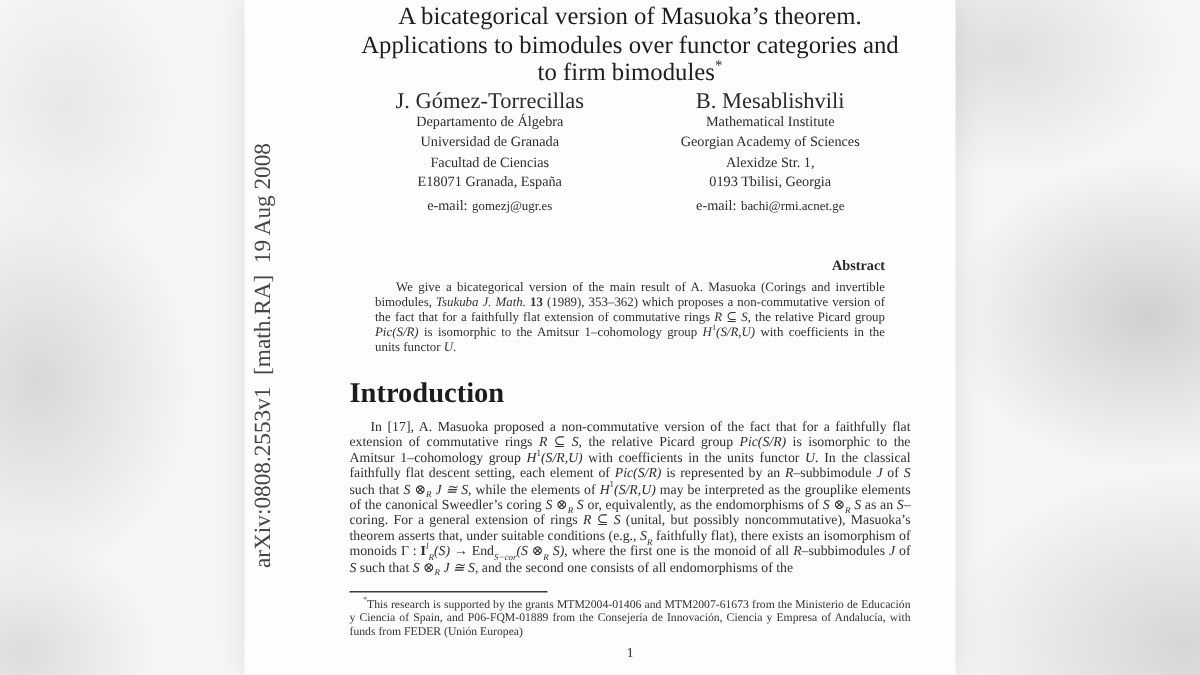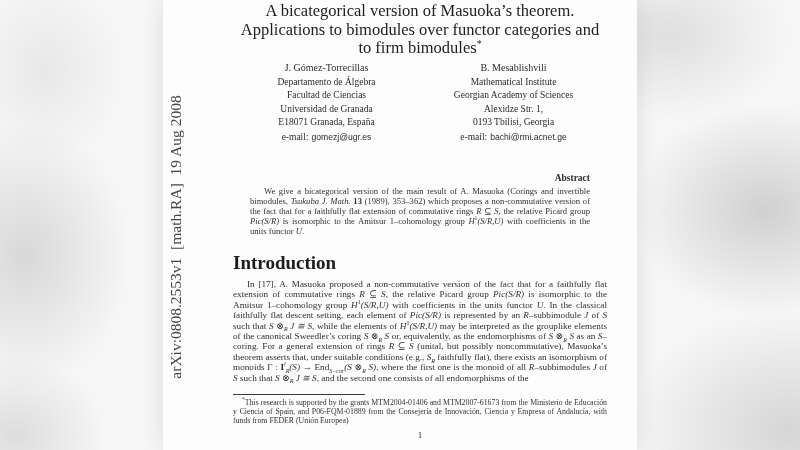--- a/index.html
+++ b/index.html
@@ -34,25 +34,25 @@
 
   .title {
     position:absolute; top:2px; left:0; right:0; margin:0;
     text-align:center; font-weight:normal;
     font-size:16.5px; line-height:18.5px; color:#1d1d1d;
   }
   .title sup { font-size:60%; line-height:0; }
 
   .authors { position:absolute; top:62px; left:0; right:0; display:flex; }
   .author { flex:1 1 50%; text-align:center; }
-  .author-name { font-size:10px; line-height:12px; margin-bottom:2px; }
+  .author-name { font-size:15px; line-height:12px; margin-bottom:2px; }
   .affil-line { font-size:9.5px; line-height:13.4px; }
   .email-line { font-size:9.5px; line-height:13.4px; margin-top:1px; }
   .email-label { margin-right:3px; }
-  .email-addr { font-family:Liberation Sans, sans-serif; font-size:8.6px; }
+  .email-addr { font-family:Liberation Serif, serif; font-size:8.6px; }
 
   .abstract { position:absolute; top:172px; left:17px; right:17px; }
   .abstract-heading { text-align:right; font-weight:bold; font-size:9.5px; line-height:12px; margin-bottom:2px; }
   .abstract-body {
     font-size:8.6px; line-height:10px; text-align:justify; text-indent:14px; color:#303030;
   }
 
   .intro-heading {
     position:absolute; top:252px; left:0; margin:0;
     font-size:19px; font-weight:bold; color:#1d1d1d;
@@ -83,22 +83,22 @@
     <div class="watermark">arXiv:0808.2553v1  [math.RA]  19 Aug 2008</div>
 
     <div class="content">
 
       <h1 class="title"><span>A bicategorical version of Masuoka’s theorem.</span><br><span>Applications to bimodules over functor categories and</span><br><span>to firm bimodules</span><sup>*</sup></h1>
 
       <div class="authors">
         <div class="author">
           <div class="author-name">J. Gómez-Torrecillas</div>
           <div class="affil-line">Departamento de Álgebra</div>
+          <div class="affil-line">Universidad de Granada</div>
           <div class="affil-line">Facultad de Ciencias</div>
-          <div class="affil-line">Universidad de Granada</div>
           <div class="affil-line">E18071 Granada, España</div>
           <div class="email-line"><span class="email-label">e-mail:</span><span class="email-addr">gomezj@ugr.es</span></div>
         </div>
         <div class="author">
           <div class="author-name">B. Mesablishvili</div>
           <div class="affil-line">Mathematical Institute</div>
           <div class="affil-line">Georgian Academy of Sciences</div>
           <div class="affil-line">Alexidze Str. 1,</div>
           <div class="affil-line">0193 Tbilisi, Georgia</div>
           <div class="email-line"><span class="email-label">e-mail:</span><span class="email-addr">bachi@rmi.acnet.ge</span></div>

